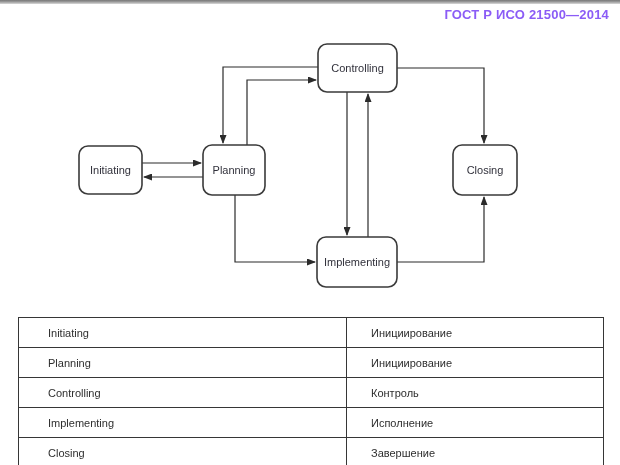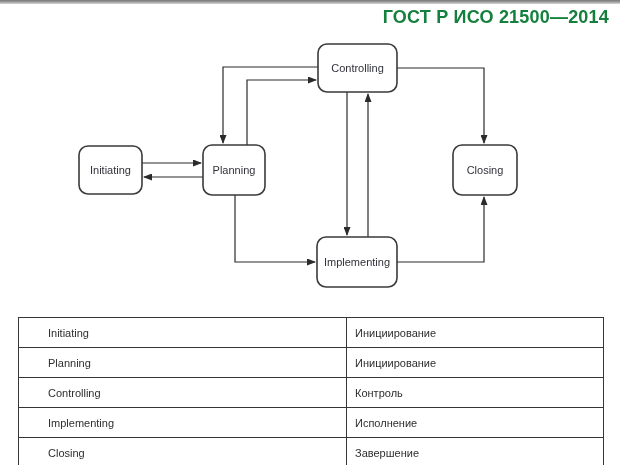--- a/index.html
+++ b/index.html
@@ -7,42 +7,42 @@
     position:relative; width:620px; height:465px;
     background:#ffffff; overflow:hidden;
     font-family:"Liberation Sans", sans-serif;
   }
   .top-edge {
     position:absolute; left:0; top:0; width:620px; height:4px;
     background:linear-gradient(180deg,#777 0%,#9a9a9a 45%,#d9d9d9 100%);
   }
   .doc-header {
     position:absolute; top:7px; right:11px;
-    font-size:18px; font-weight:bold; color:#15803d;
+    font-size:13px; font-weight:bold; color:#8b5cf6;
     letter-spacing:0.2px;
   }
   #diagram { position:absolute; left:0; top:0; }
   .edge { fill:none; stroke:#2b2b2b; stroke-width:1.2px; }
   .node-box { fill:#ffffff; stroke:#3a3a3a; stroke-width:1.6px; }
   .node-label {
     font-family:"Liberation Sans", sans-serif;
     font-size:11px; fill:#31313b;
   }
   .trans-table {
     position:absolute; left:18px; top:317px; width:586px;
     border-collapse:collapse; table-layout:fixed;
   }
   .trans-table td {
     border:1.6px solid #363636;
     height:27px; vertical-align:middle;
     font-size:11px; color:#2e2e2e;
     white-space:nowrap; overflow:hidden;
   }
   .trans-table td.cell-en { width:297px; padding-left:29px; }
-  .trans-table td.cell-ru { padding-left:8px; }
+  .trans-table td.cell-ru { padding-left:24px; }
 </style>
 </head>
 <body>
 
 <div class="page">
 
   <div class="top-edge"></div>
 
   <div class="doc-header">ГОСТ Р ИСО 21500—2014</div>
 

